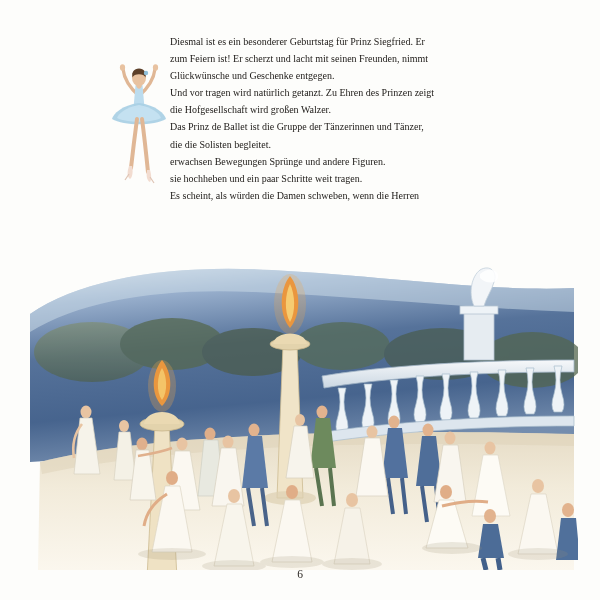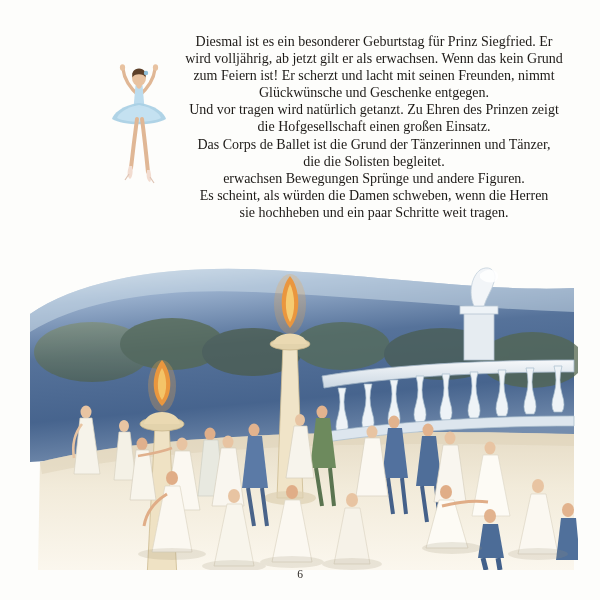--- a/index.html
+++ b/index.html
@@ -21,24 +21,24 @@
     height: 600px;
     background: #fdfdfb;
   }
 
   
   .text-block {
     position: absolute;
     left: 170px;
     top: 34px;
     width: 408px;
-    font-size: 14px;
+    font-size: 10px;
     line-height: 16.6px;
     color: #1d1a17;
-    text-align: center;
+    text-align: left;
   }
   .text-block p {
     margin: 0 0 0.5px 0;
   }
 
   
   .ballerina {
     position: absolute;
     left: 108px;
     top: 56px;
@@ -99,30 +99,29 @@
       <path d="M21 110 C 19 116, 19 121, 22 123 C 25 121, 25 114, 24 110 Z" fill="#f2dcd0"></path>
       <path d="M39 114 C 38 120, 39 125, 42 126 C 44 123, 43 117, 42 114 Z" fill="#f2dcd0"></path>
 
       <path d="M21 118 L17 124" stroke="#dfc4b4" stroke-width="1.2" fill="none"></path>
       <path d="M42 121 L46 127" stroke="#dfc4b4" stroke-width="1.2" fill="none"></path>
     </svg>
   </div>
 
   <div class="text-block">
     <p>Diesmal ist es ein besonderer Geburtstag für Prinz Siegfried. Er</p>
-    <p>wird volljährig, ab jetzt gilt er als erwachsen. Wenn das kein Grund</p>
     <p>zum Feiern ist! Er scherzt und lacht mit seinen Freunden, nimmt</p>
     <p>Glückwünsche und Geschenke entgegen.</p>
     <p>Und vor tragen wird natürlich getanzt. Zu Ehren des Prinzen zeigt</p>
-    <p>die Hofgesellschaft einen großen Einsatz.</p>
-    <p>Das Corps de Ballet ist die Grund der Tänzerinnen und Tänzer,</p>
+    <p>die Hofgesellschaft wird großen Walzer.</p>
+    <p>Das Prinz de Ballet ist die Gruppe der Tänzerinnen und Tänzer,</p>
     <p>die die Solisten begleitet.</p>
     <p>erwachsen Bewegungen Sprünge und andere Figuren.</p>
+    <p>sie hochheben und ein paar Schritte weit tragen.</p>
     <p>Es scheint, als würden die Damen schweben, wenn die Herren</p>
-    <p>sie hochheben und ein paar Schritte weit tragen.</p>
   </div>
 
   <div class="illustration">
     <svg width="556" height="322" viewBox="0 0 556 322" xmlns="http://www.w3.org/2000/svg">
       <defs>
         <linearGradient id="skyGrad" x1="0" y1="0" x2="0.25" y2="1">
           <stop offset="0%" stop-color="#dfe9f1"></stop>
           <stop offset="18%" stop-color="#93abca"></stop>
           <stop offset="45%" stop-color="#4d6b95"></stop>
           <stop offset="75%" stop-color="#3d5c88"></stop>

